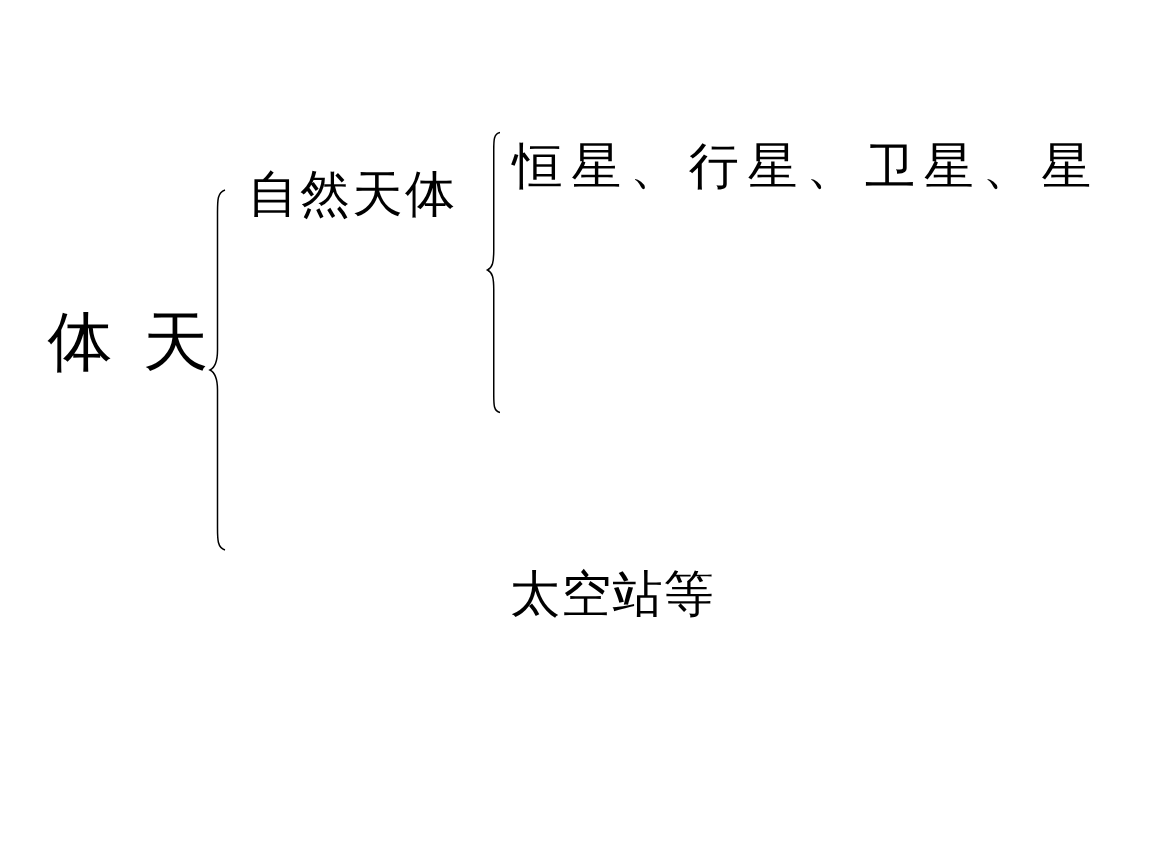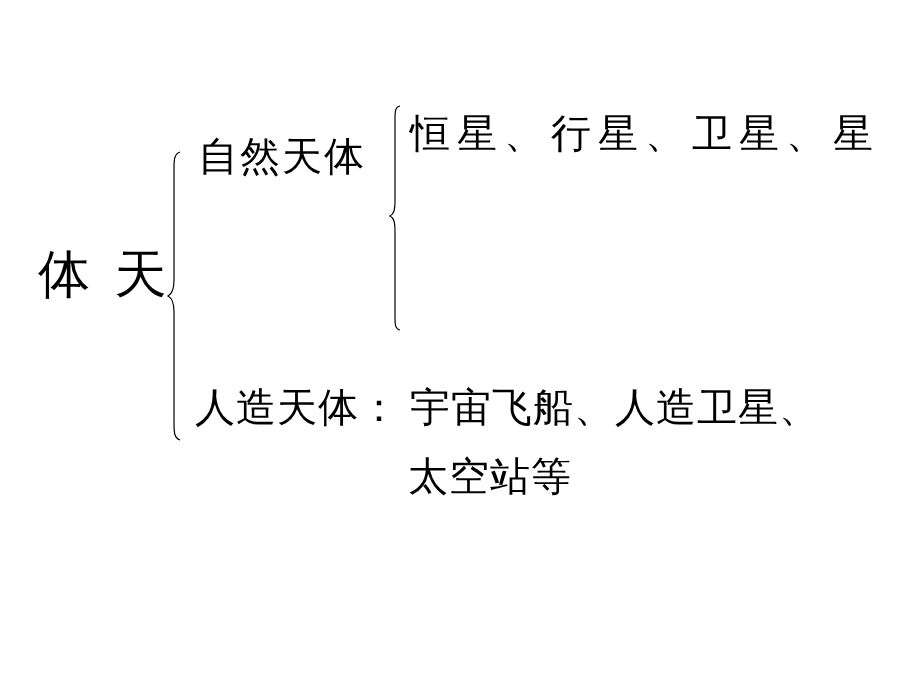--- a/index.html
+++ b/index.html
@@ -38,17 +38,15 @@
   </svg>
 
   <div class="txt" style="left:198px; top:136px;">自然天体</div>
 
   <svg class="brace" style="left:386px; top:104px;" width="18" height="228" viewBox="0 0 18 228">
     <path d="M14 2 C 9 3, 9 8, 9 16 L 9 96 C 9 106, 8 110, 4 112 C 8 114, 9 118, 9 128 L 9 212 C 9 220, 9 225, 14 226" fill="none" stroke="#000" stroke-width="1.2"></path>
   </svg>
 
   <div class="txt" style="left:410px; top:113px; letter-spacing:7px;">恒星、行星、卫星、星</div>
 
-  <div class="txt" style="left:195px; top:387px; letter-spacing:1px;">人造天体：</div>
-  <div class="txt" style="left:410px; top:387px; letter-spacing:1px;">宇宙飞船、人造卫星、</div>
   <div class="txt" style="left:408px; top:456px; letter-spacing:1px;">太空站等</div>
 
 </div>
 
 </body></html>

